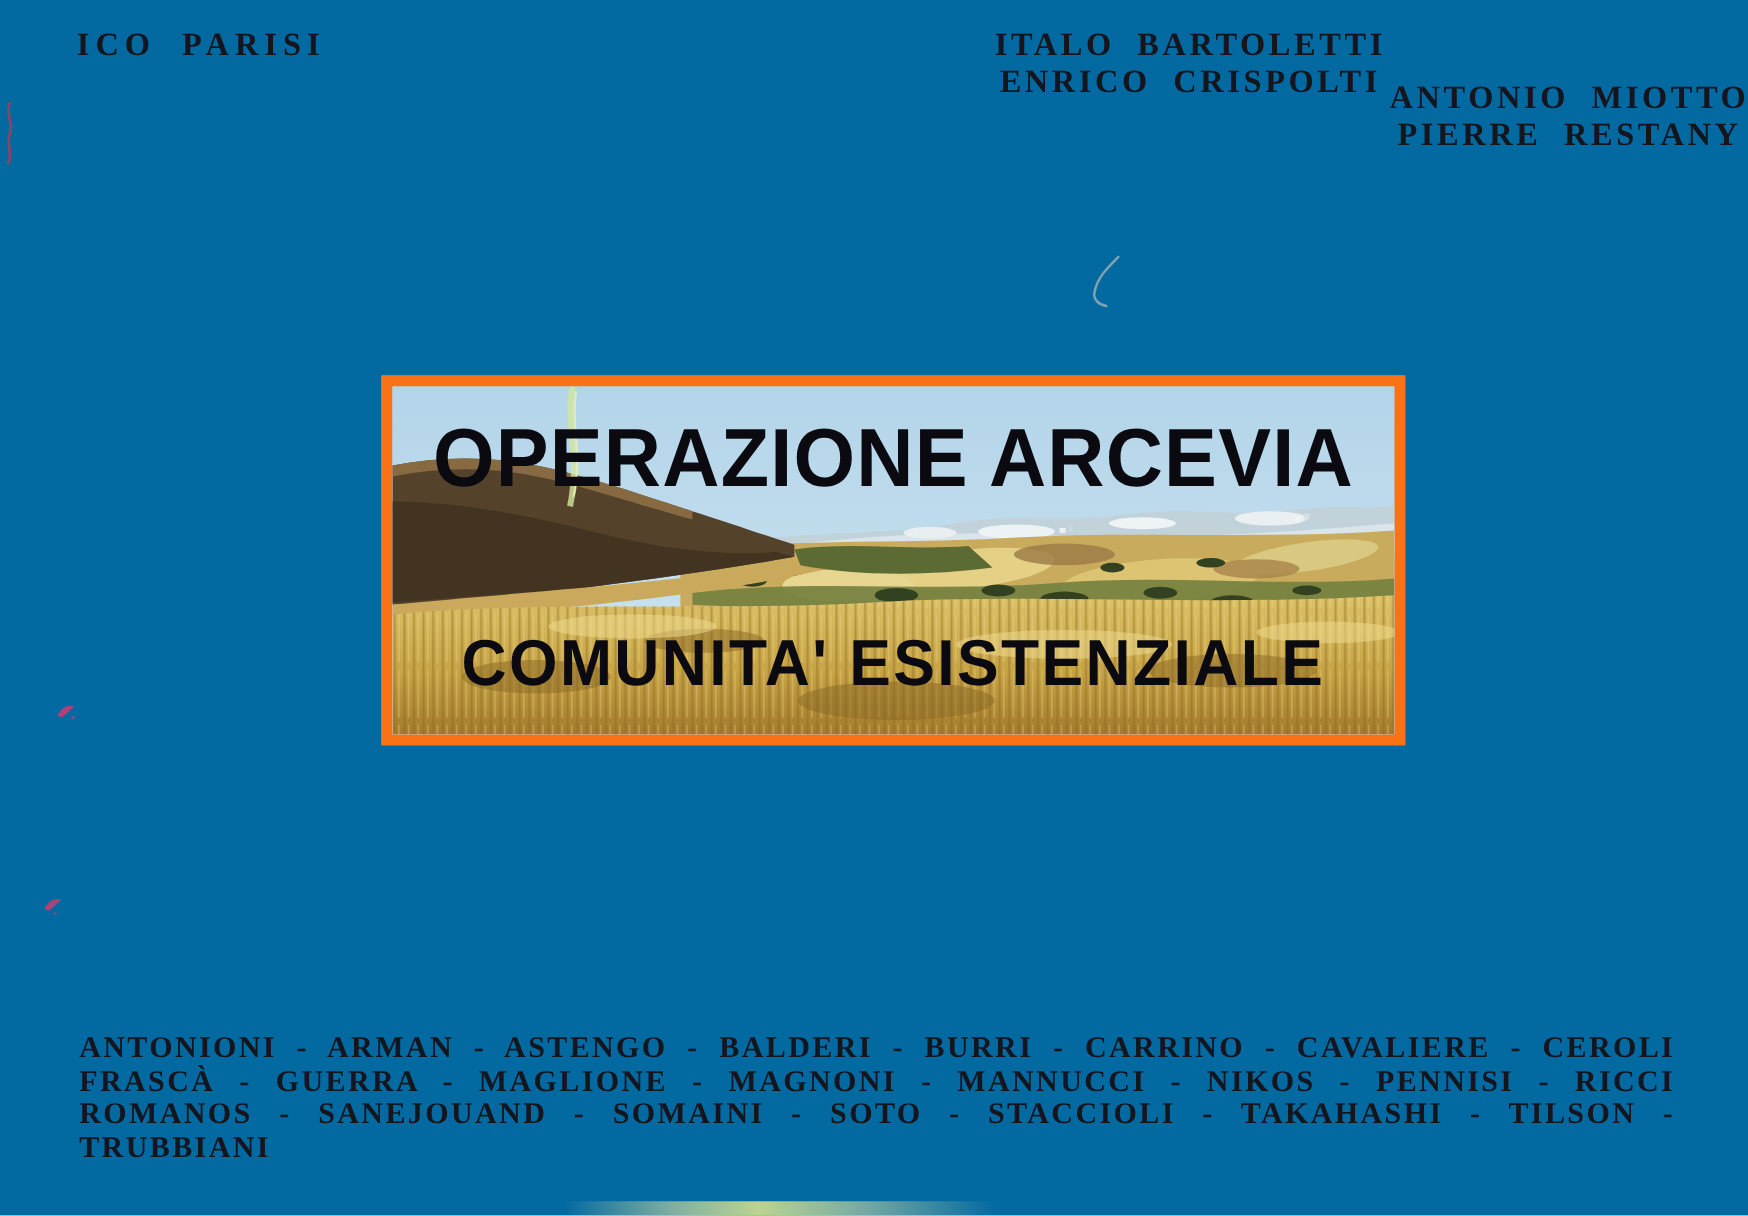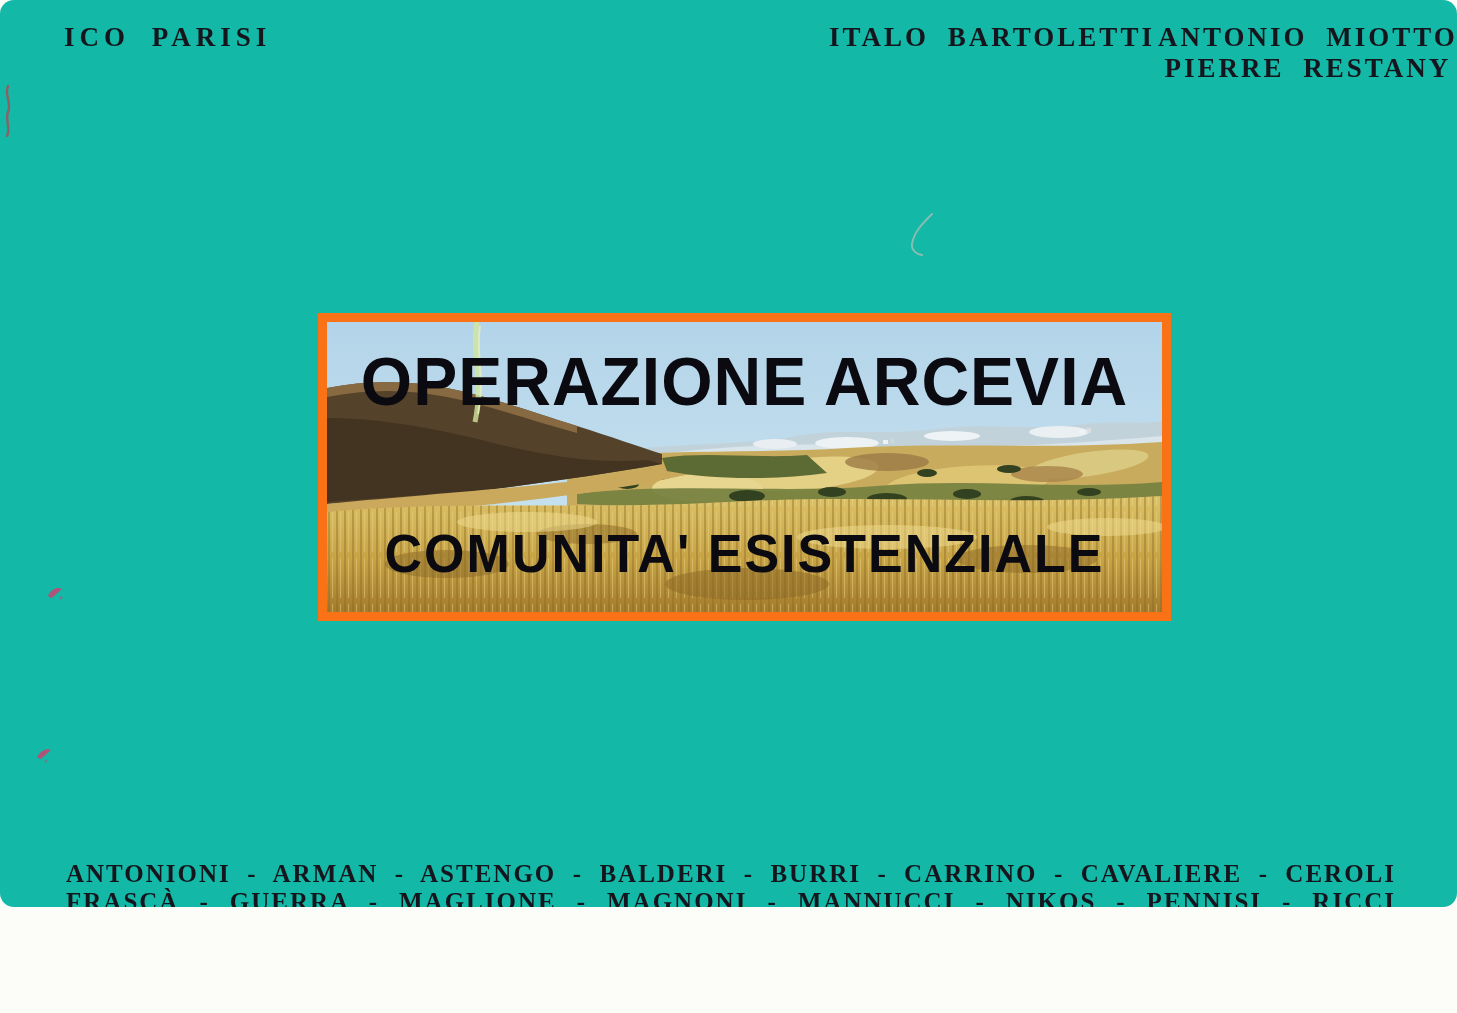--- a/index.html
+++ b/index.html
@@ -3,26 +3,25 @@
 <meta charset="utf-8">
 <style>
   html, body {
     margin: 0;
     padding: 0;
     background: #fcfcf9;
   }
   .page {
     position: relative;
     width: 1457px;
-    height: 907px;
-    background: #14b8a6;
+    height: 1013px;
+    background: #0369a1;
     overflow: hidden;
     font-family: "Liberation Serif", serif;
     color: #15151d;
-    border-radius: 14px;
   }
 
   
   .author-left {
     position: absolute;
     left: 64px;
     top: 22px;
     font-size: 27px;
     font-weight: bold;
     letter-spacing: 5px;
@@ -34,21 +33,21 @@
     top: 22px;
     font-size: 27px;
     font-weight: bold;
     letter-spacing: 3px;
     word-spacing: 9px;
     line-height: 31px;
     white-space: nowrap;
     text-align: center;
   }
   .contrib-col1 { left: 829px; }
-  .contrib-col2 { left: 1158px; }
+  .contrib-col2 { left: 1158px; margin-top: 44px; }
 
   
   .cover-plate {
     position: absolute;
     left: 318px;
     top: 313px;
     width: 853px;
     height: 308px;
     border: 9px solid #f97316;
     box-sizing: border-box;
@@ -131,20 +130,21 @@
 </style>
 </head>
 <body>
 
 <div class="page">
 
   <div class="author-left">ICO PARISI</div>
 
   <div class="contrib-col contrib-col1">
     <div>ITALO BARTOLETTI</div>
+    <div>ENRICO CRISPOLTI</div>
   </div>
   <div class="contrib-col contrib-col2">
     <div>ANTONIO MIOTTO</div>
     <div>PIERRE RESTANY</div>
   </div>
 
   <div class="cover-plate">
 
     <svg class="landscape" viewBox="0 0 835 290" preserveAspectRatio="none" aria-hidden="true">
       <defs>

